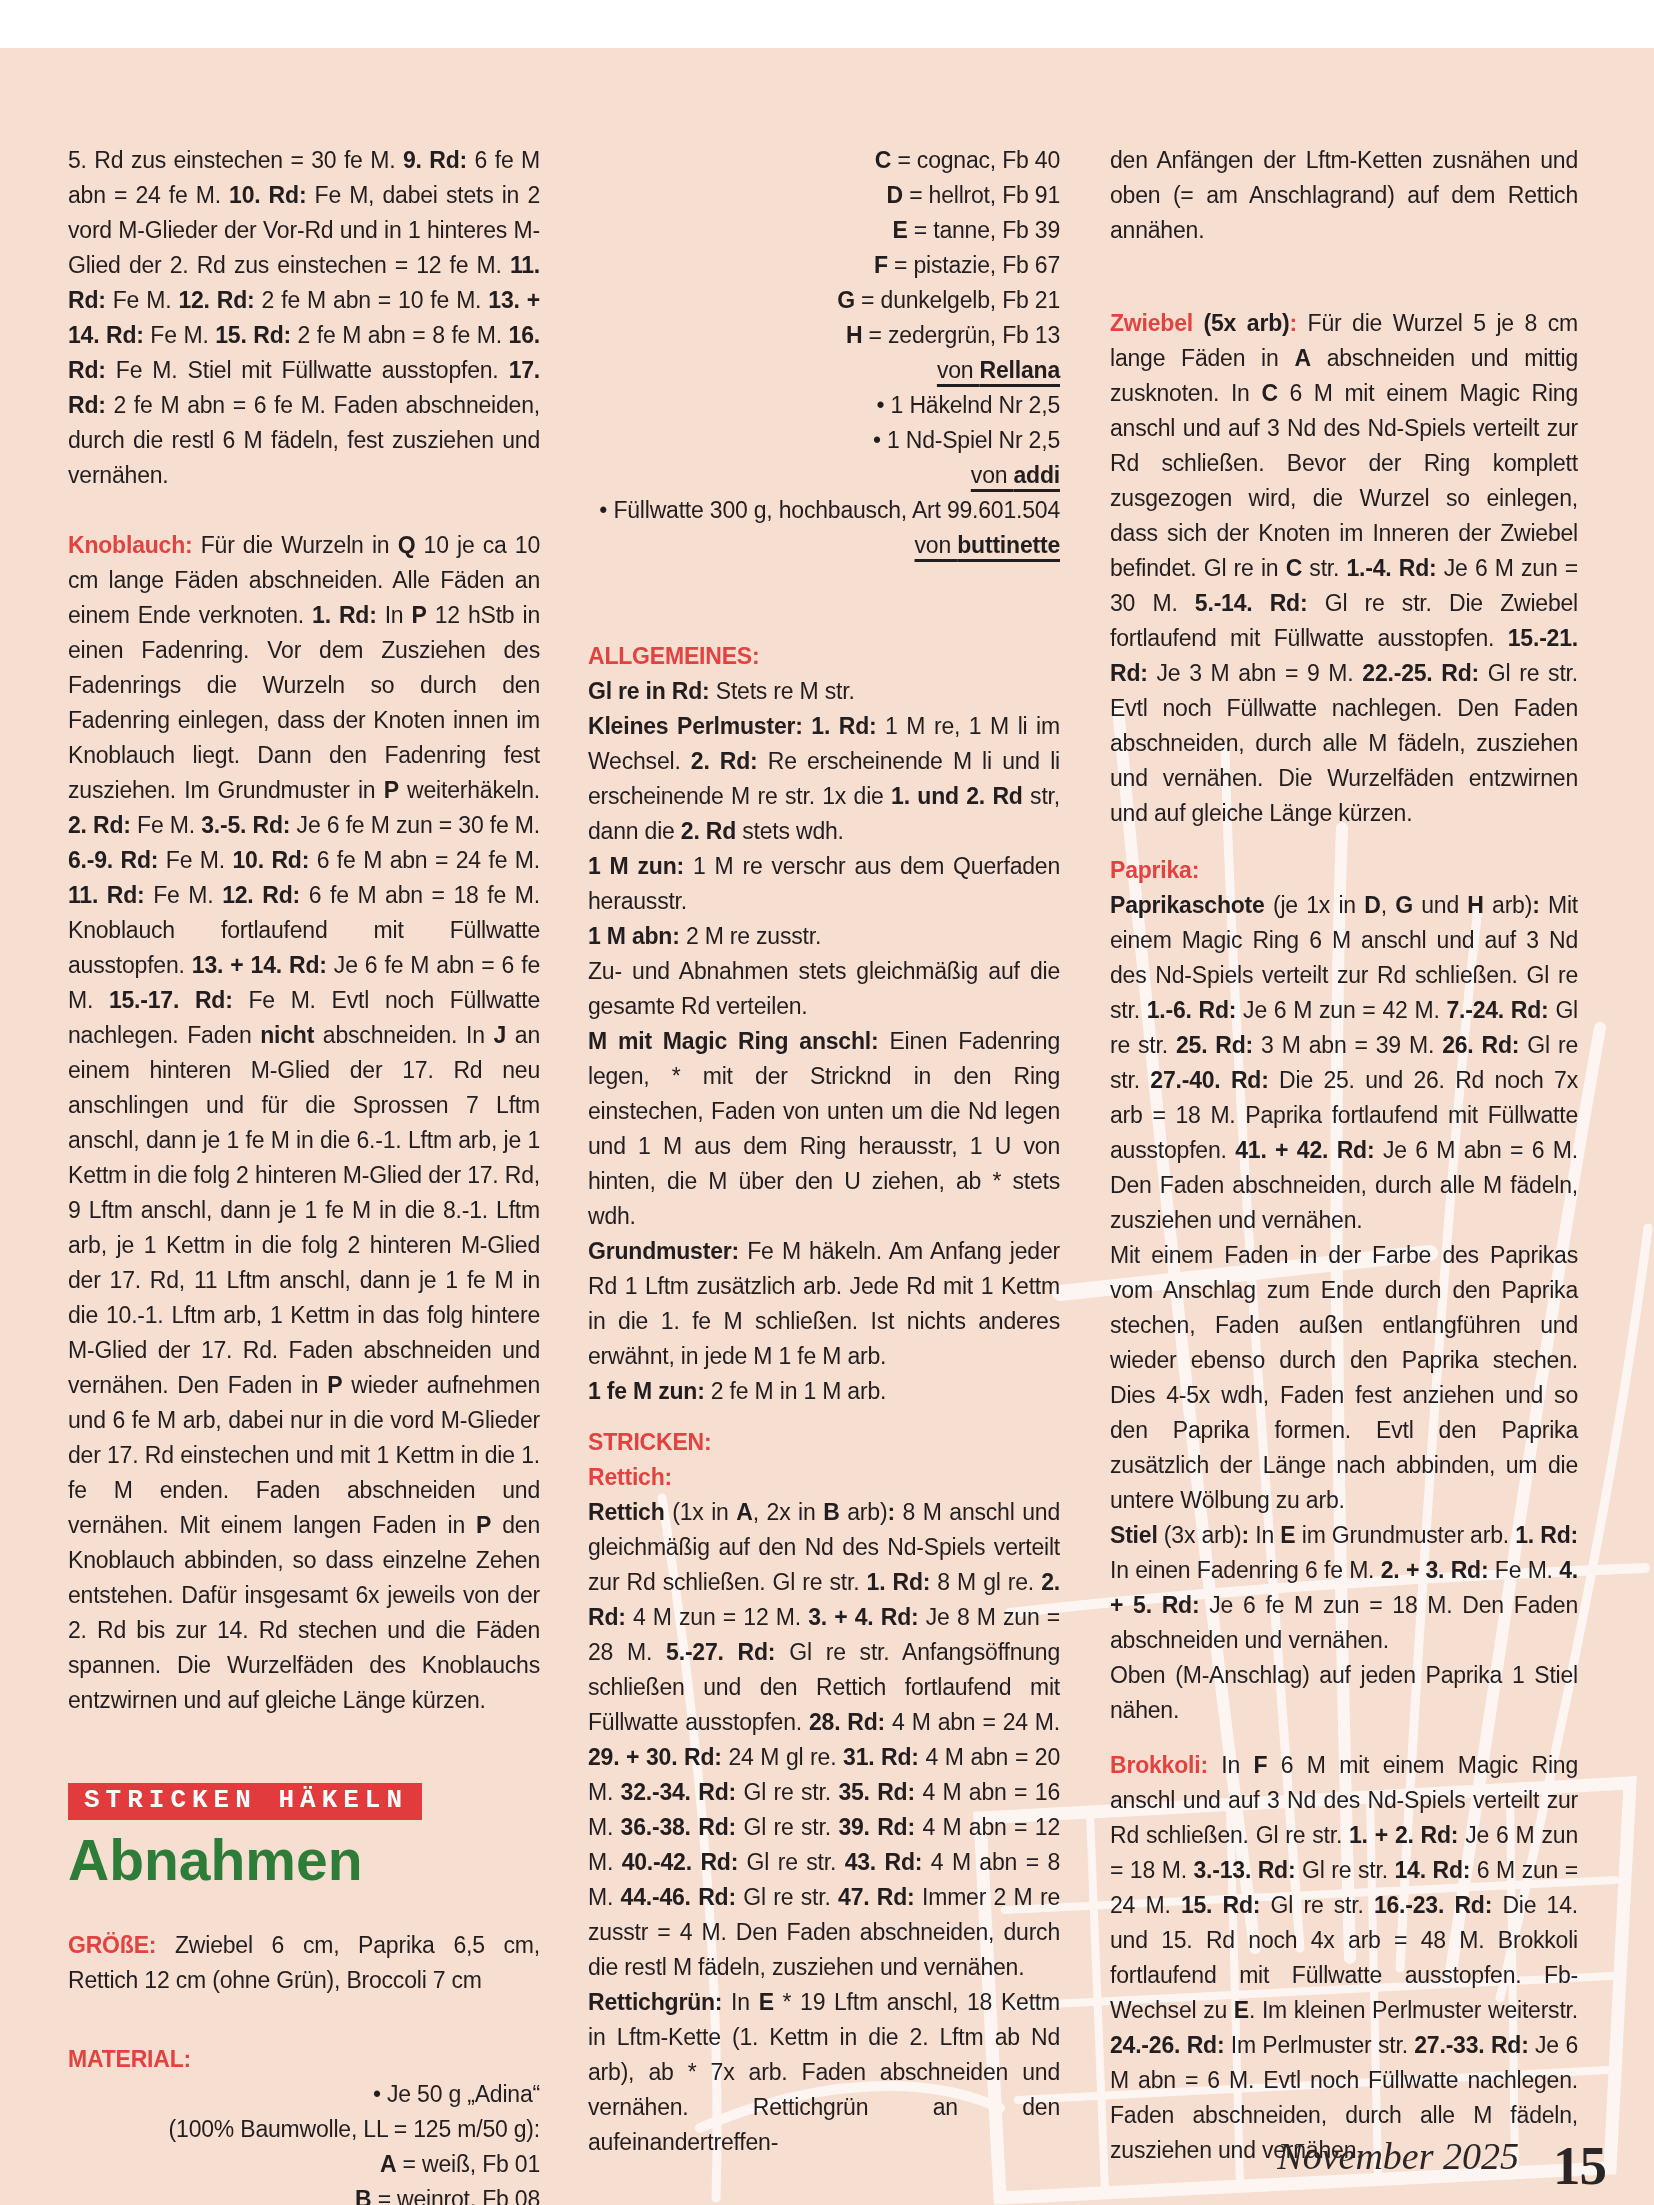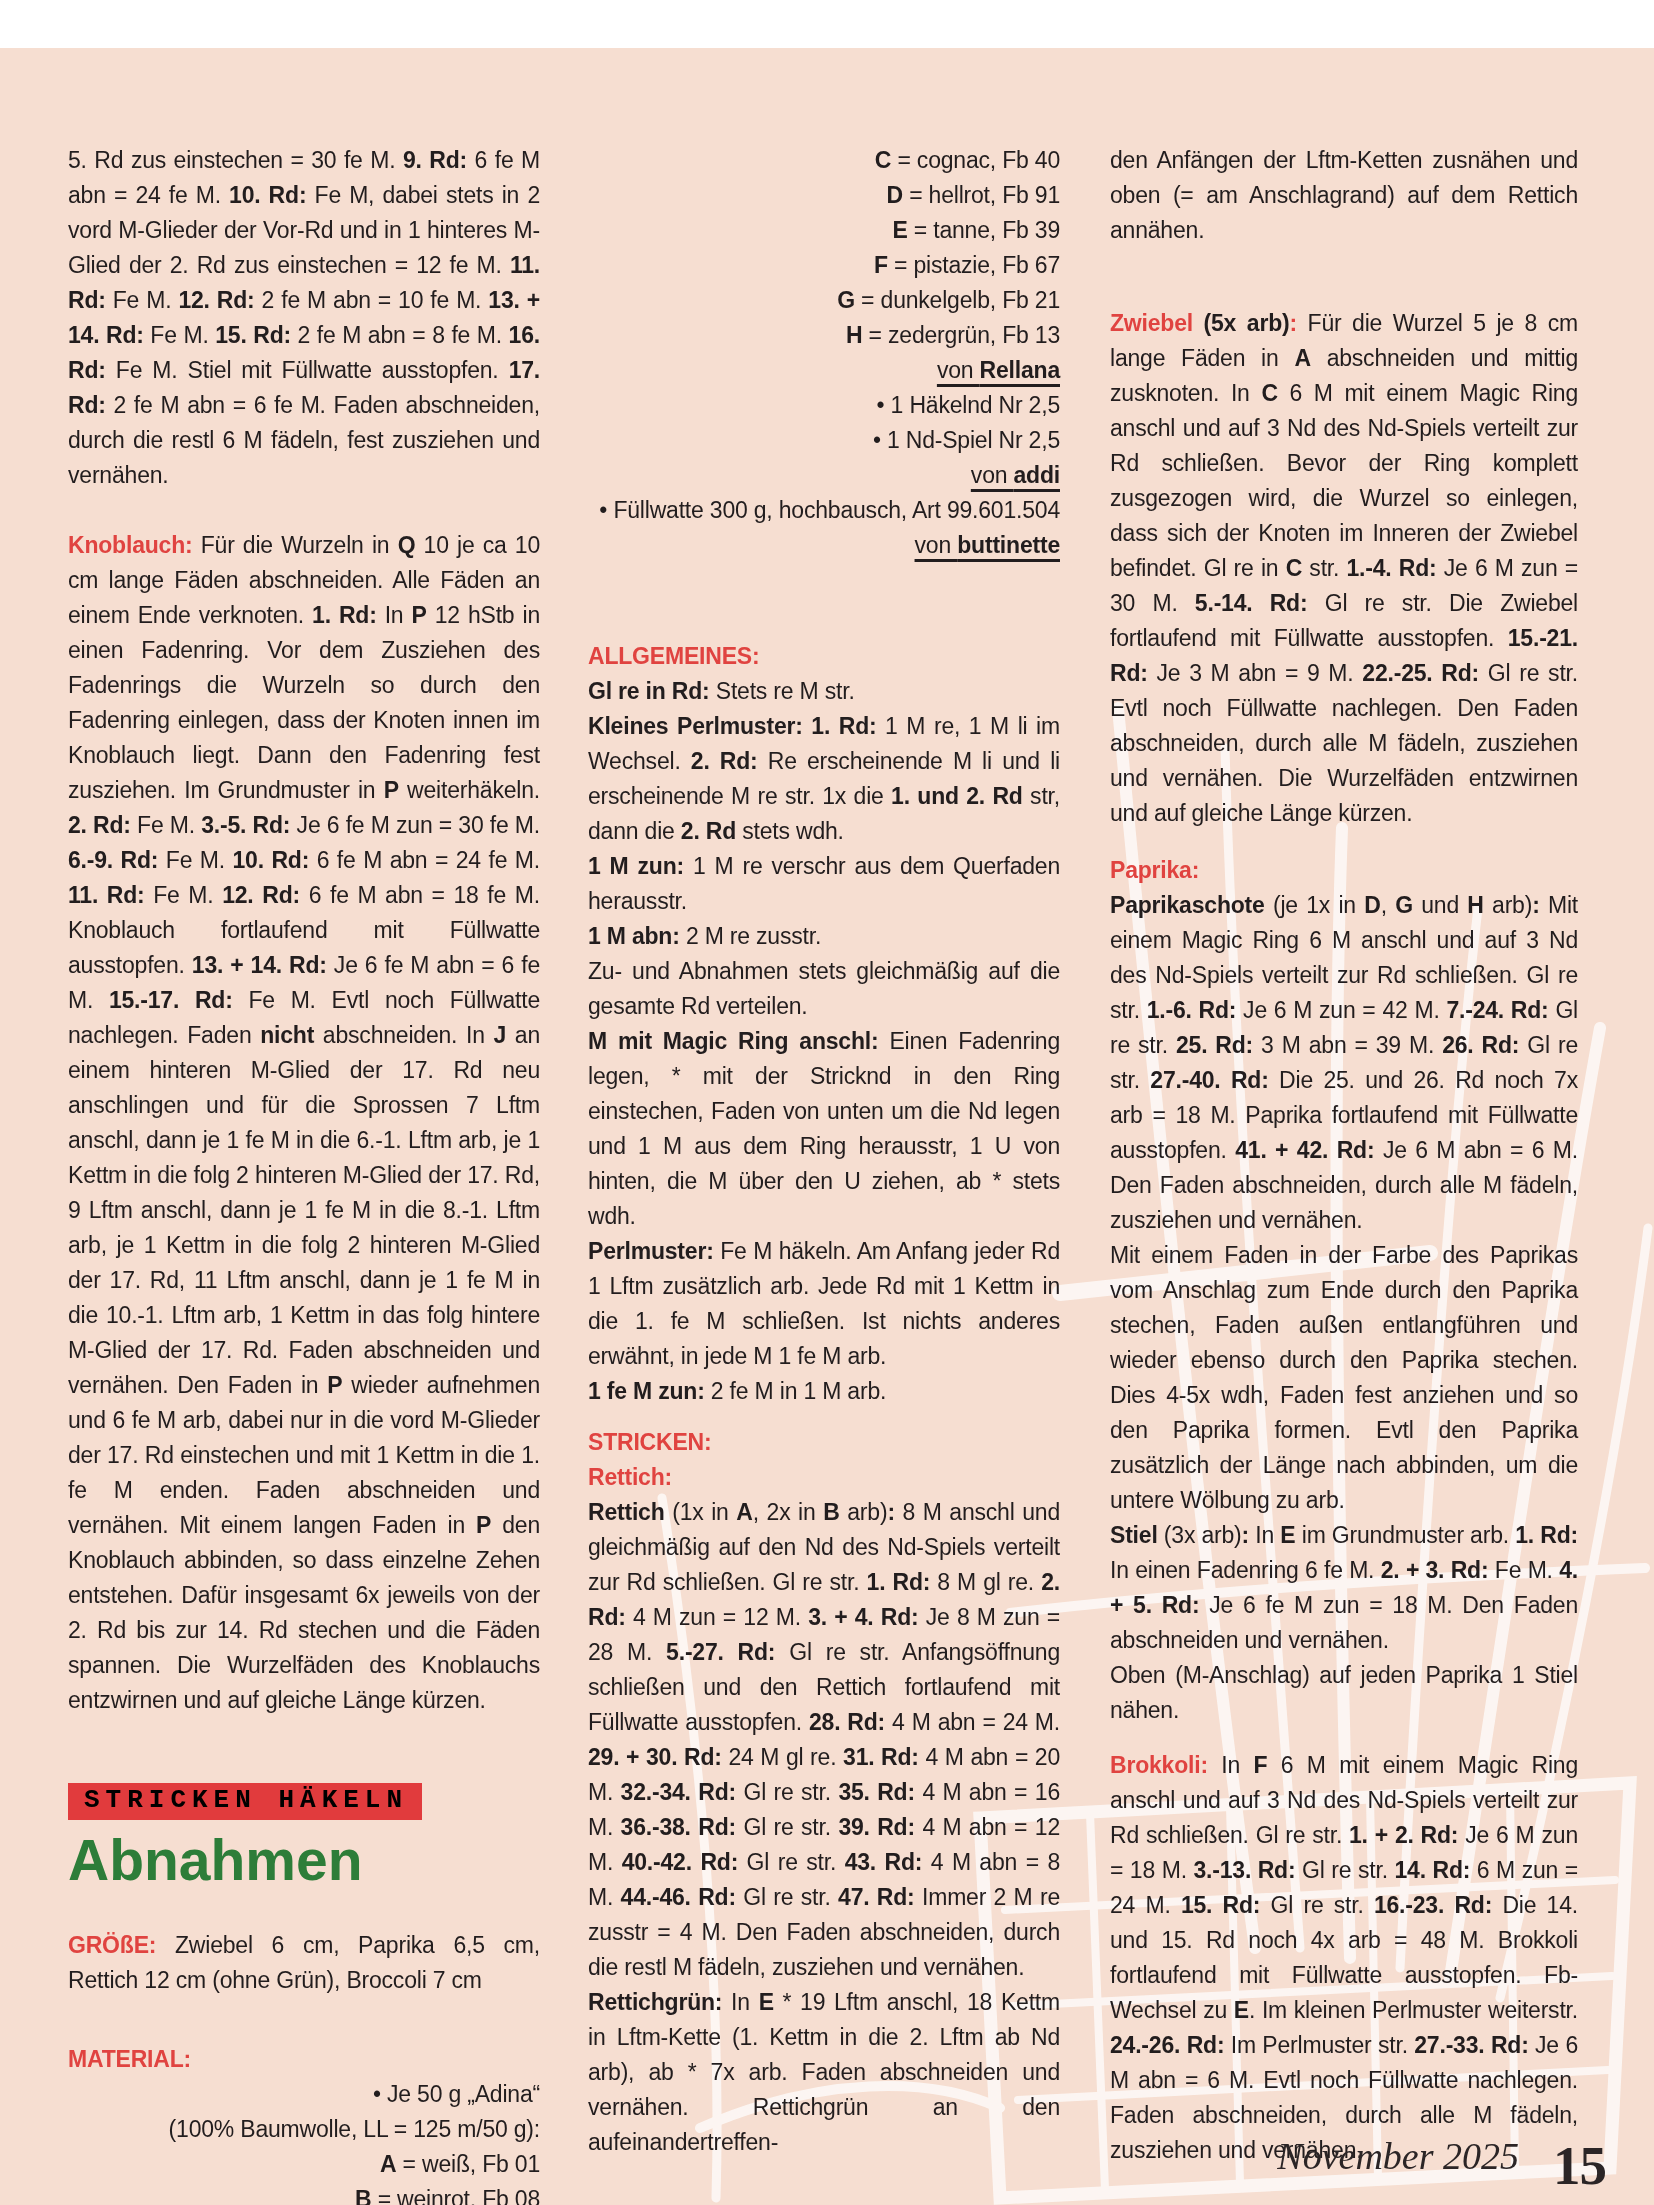--- a/index.html
+++ b/index.html
@@ -15,21 +15,21 @@
   #col1{left:68px;  width:472px;}
   #col2{left:588px; width:472px;}
   #col3{left:1110px;width:468px;}
   .col p{margin:0; text-align:justify;}
   .col p.plain{text-align:right;}
   b{font-weight:bold;}
   .r{color:var(--red); font-weight:bold;}
   .u{text-decoration:underline; text-decoration-thickness:2.5px; text-underline-offset:6px;}
   .rh{color:var(--red); font-weight:bold; text-align:left !important;}
   .tagbox{
-    display:inline-block; background:var(--tagbg); color:#000000;
+    display:inline-block; background:var(--tagbg); color:#ffffff;
     font-family:"Liberation Mono", monospace; font-size:26px; font-weight:bold;
     letter-spacing:6px; padding:3px 14px 5px 16px; line-height:1.1;
   }
   .title{
     color:var(--green); font-size:57px; line-height:60px; font-weight:bold;
     letter-spacing:0px; text-align:left !important;
   }
   .footer{
     position:absolute; z-index:1; right:48px; top:2086px;
     display:flex; align-items:flex-start; gap:34px;
@@ -94,21 +94,21 @@
     <p class="plain"><span class="u">von <b>addi</b></span></p>
     <p class="plain">• Füllwatte 300 g, hochbausch, Art&nbsp;99.601.504</p>
     <p class="plain"><span class="u">von <b>buttinette</b></span></p>
     <p class="rh" style="margin-top:76px">ALLGEMEINES:</p>
     <p><b>Gl re in Rd:</b> Stets re M str.</p>
     <p><b>Kleines Perlmuster: 1. Rd:</b> 1 M re, 1 M li im Wechsel. <b>2. Rd:</b> Re erscheinende M li und li erscheinende M re str. 1x die <b>1. und 2. Rd</b> str, dann die <b>2. Rd</b> stets wdh.</p>
     <p><b>1 M zun:</b> 1 M re verschr aus dem Querfaden herausstr.</p>
     <p><b>1 M abn:</b> 2 M re zusstr.</p>
     <p>Zu- und Abnahmen stets gleichmäßig auf die gesamte Rd verteilen.</p>
     <p><b>M mit Magic Ring anschl:</b> Einen Fadenring legen, * mit der Stricknd in den Ring einstechen, Faden von unten um die Nd legen und 1 M aus dem Ring herausstr, 1 U von hinten, die M über den U ziehen, ab * stets wdh.</p>
-    <p><b>Perlmuster:</b> Fe M häkeln. Am Anfang jeder Rd 1 Lftm zusätzlich arb. Jede Rd mit 1 Kettm in die 1. fe M schließen. Ist nichts anderes erwähnt, in jede M 1 fe M arb.</p>
+    <p><b>Grundmuster:</b> Fe M häkeln. Am Anfang jeder Rd 1 Lftm zusätzlich arb. Jede Rd mit 1 Kettm in die 1. fe M schließen. Ist nichts anderes erwähnt, in jede M 1 fe M arb.</p>
     <p><b>1 fe M zun:</b> 2 fe M in 1 M arb.</p>
     <p class="rh" style="margin-top:16px">STRICKEN:</p>
     <p class="rh">Rettich:</p>
     <p><b>Rettich</b> (1x in <b>A</b>, 2x in <b>B</b> arb)<b>:</b> 8 M anschl und gleichmäßig auf den Nd des Nd-Spiels verteilt zur Rd schließen. Gl re str. <b>1. Rd:</b> 8 M gl re. <b>2. Rd:</b> 4 M zun = 12 M. <b>3. + 4. Rd:</b> Je 8 M zun = 28 M. <b>5.-27. Rd:</b> Gl re str. Anfangsöffnung schließen und den Rettich fortlaufend mit Füllwatte ausstopfen. <b>28. Rd:</b> 4 M abn = 24 M. <b>29. + 30. Rd:</b> 24 M gl re. <b>31. Rd:</b> 4 M abn = 20 M. <b>32.-34. Rd:</b> Gl re str. <b>35. Rd:</b> 4 M abn = 16 M. <b>36.-38. Rd:</b> Gl re str. <b>39. Rd:</b> 4 M abn = 12 M. <b>40.-42. Rd:</b> Gl re str. <b>43. Rd:</b> 4 M abn = 8 M. <b>44.-46. Rd:</b> Gl re str. <b>47. Rd:</b> Immer 2 M re zusstr = 4 M. Den Faden abschneiden, durch die restl M fädeln, zusziehen und vernähen.</p>
     <p><b>Rettichgrün:</b> In <b>E</b> * 19 Lftm anschl, 18 Kettm in Lftm-Kette (1. Kettm in die 2. Lftm ab Nd arb), ab * 7x arb. Faden abschneiden und vernähen. Rettichgrün an den aufeinandertreffen-</p>
   </div>
 
   <div class="col" id="col3">
     <p>den Anfängen der Lftm-Ketten zusnähen und oben (= am Anschlagrand) auf dem Rettich annähen.</p>
     <p style="margin-top:58px"><span class="r">Zwiebel</span> <b>(5x arb)</b><span class="r">:</span> Für die Wurzel 5 je 8 cm lange Fäden in <b>A</b> abschneiden und mittig zusknoten. In <b>C</b> 6 M mit einem Magic Ring anschl und auf 3 Nd des Nd-Spiels verteilt zur Rd schließen. Bevor der Ring komplett zusgezogen wird, die Wurzel so einlegen, dass sich der Knoten im Inneren der Zwiebel befindet. Gl re in <b>C</b> str. <b>1.-4. Rd:</b> Je 6 M zun = 30 M. <b>5.-14. Rd:</b> Gl re str. Die Zwiebel fortlaufend mit Füllwatte ausstopfen. <b>15.-21. Rd:</b> Je 3 M abn = 9 M. <b>22.-25. Rd:</b> Gl re str. Evtl noch Füllwatte nachlegen. Den Faden abschneiden, durch alle M fädeln, zusziehen und vernähen. Die Wurzelfäden entzwirnen und auf gleiche Länge kürzen.</p>

